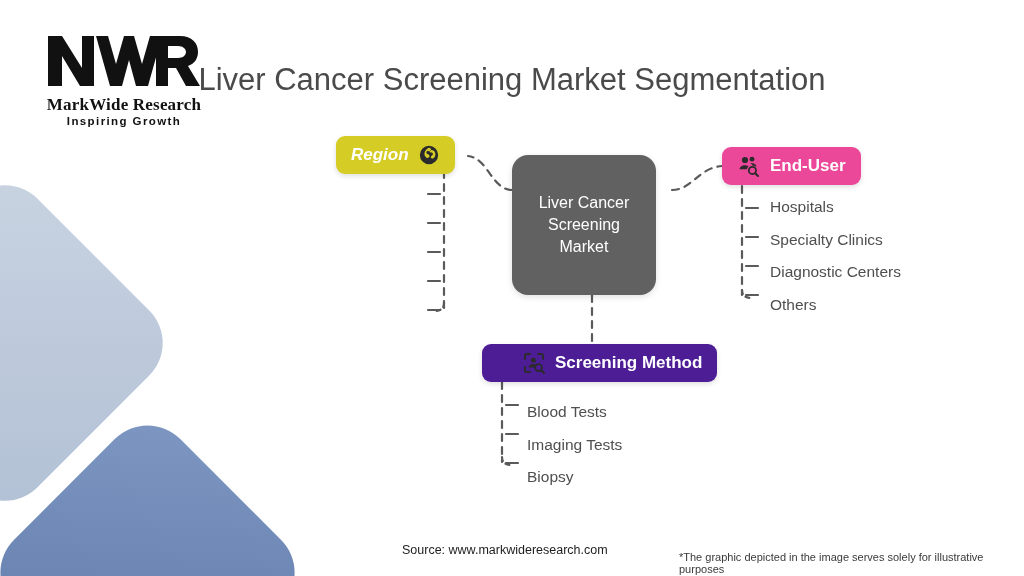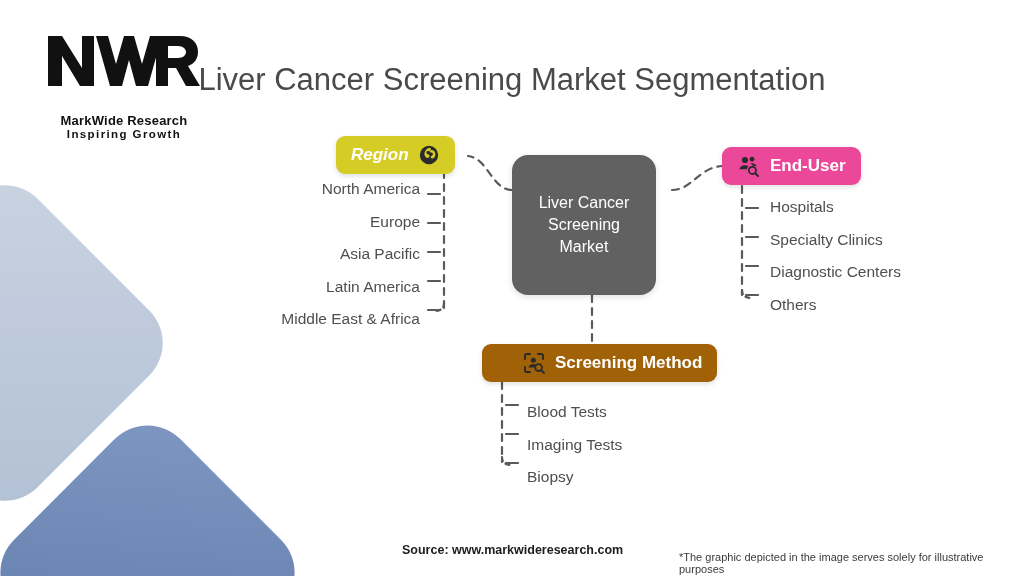--- a/index.html
+++ b/index.html
@@ -58,24 +58,25 @@
   .logo {
     position: absolute;
     left: 24px;
     top: 28px;
     width: 200px;
     text-align: center;
     color: #111111;
   }
   .logo-mark { display: block; }
   .logo-name {
-    font-size: 13px;
+    font-size: 17px;
     font-weight: 700;
     letter-spacing: .2px;
-    margin-top: 19px;
+    margin-top: 1px;
+    font-family: Liberation Serif, serif;
   }
   .logo-tag {
     font-size: 11.5px;
     font-weight: 600;
     letter-spacing: 1.4px;
     margin-top: 0;
   }
 
   
   .title {
@@ -127,21 +128,21 @@
     padding: 0 15px;
     border-radius: 9px;
     color: #ffffff;
     font-size: 17px;
     font-weight: 600;
     box-shadow: 0 2px 5px rgba(0,0,0,.13);
     white-space: nowrap;
   }
   .badge-region   { left: 336px; top: 136px; background: #d6cc26; flex-direction: row; font-style: italic; }
   .badge-enduser  { left: 722px; top: 147px; background: #ec4899; }
-  .badge-method   { left: 482px; top: 344px; background: #a16207; padding-left: 40px; }
+  .badge-method   { left: 482px; top: 344px; background: #4c1d95; padding-left: 40px; }
   .badge-icon { display: inline-flex; align-items: center; }
 
   
   .leaf-list { position: absolute; }
   .leaf-item {
     font-size: 15.5px;
     color: #4f4f4f;
     white-space: nowrap;
   }
 
@@ -153,21 +154,21 @@
 
   .list-method { left: 527px; top: 395px; text-align: left; margin-top: 8px; }
   .list-method .leaf-item { margin-bottom: 14.5px; }
 
   
   .source {
     position: absolute;
     left: 402px;
     top: 543px;
     font-size: 12.5px;
-    font-weight: 700;
+    font-weight: 400;
     color: #1d1d1d;
   }
   .disclaimer {
     position: absolute;
     left: 679px;
     top: 551px;
     font-size: 11px;
     color: #3a3a3a;
   }
 </style>
@@ -239,27 +240,20 @@
     </div>
   </div>
 
   <div class="branch-badge badge-region">
     <span>Region</span>
     <span class="badge-icon">
       <svg width="22" height="22" viewBox="0 0 24 24" xmlns="http://www.w3.org/2000/svg">
         <path d="M12 2a10 10 0 1 0 0 20 10 10 0 0 0 0-20zm0 2.2c1.5 0 2.6 1.3 2.1 2.6-.4 1-1.6 1.3-2.6 1-1-.3-2.1.2-2.3 1.2-.2 1 .6 1.9 1.6 2.1 1.5.3 2.1 1.6 1.6 2.8-.5 1.2-2 1.6-3.1 1-1.3-.7-2-2.1-2.2-3.5-.2-1.6.3-3.3 1.4-4.5A5.9 5.9 0 0 1 12 4.2zm5.6 3.3c1 1.2 1.5 2.8 1.3 4.4-.2 1.5-1 2.9-2.3 3.7-.9.6-2.1.3-2.5-.6-.4-.9.1-1.9 1-2.3.9-.4 1.4-1.4 1.1-2.3-.2-.8-1-1.3-1.8-1.2-.9.1-1.6-.6-1.5-1.4.1-.8.9-1.3 1.7-1.2 1 .1 2 .4 3 .9z" fill="#2b2b2b"></path>
       </svg>
     </span>
-  </div>
-  <div class="leaf-list list-region">
-    <div class="leaf-item">North America</div>
-    <div class="leaf-item">Europe</div>
-    <div class="leaf-item">Asia Pacific</div>
-    <div class="leaf-item">Latin America</div>
-    <div class="leaf-item">Middle East &amp; Africa</div>
   </div>
 
   <div class="branch-badge badge-enduser">
     <span class="badge-icon">
       <svg width="24" height="24" viewBox="0 0 24 24" xmlns="http://www.w3.org/2000/svg">
         <circle cx="8" cy="6" r="3.1" fill="#2b2b2b"></circle>
         <path d="M2.6 15.5c0-2.6 2.4-4.2 5.4-4.2 1.3 0 2.5.3 3.5.9-.9.8-1.5 1.9-1.7 3.1H2.6z" fill="#2b2b2b"></path>
         <circle cx="15" cy="5.2" r="2.4" fill="#2b2b2b"></circle>
         <path d="M13.2 9.6c.6-.2 1.2-.3 1.8-.3 2.4 0 4.4 1.3 4.4 3.4v.2c-1-.9-2.3-1.4-3.7-1.2a4.7 4.7 0 0 0-2.5-2.1z" fill="#2b2b2b"></path>
         <circle cx="15.4" cy="16.4" r="3.6" fill="none" stroke="#2b2b2b" stroke-width="1.8"></circle>

